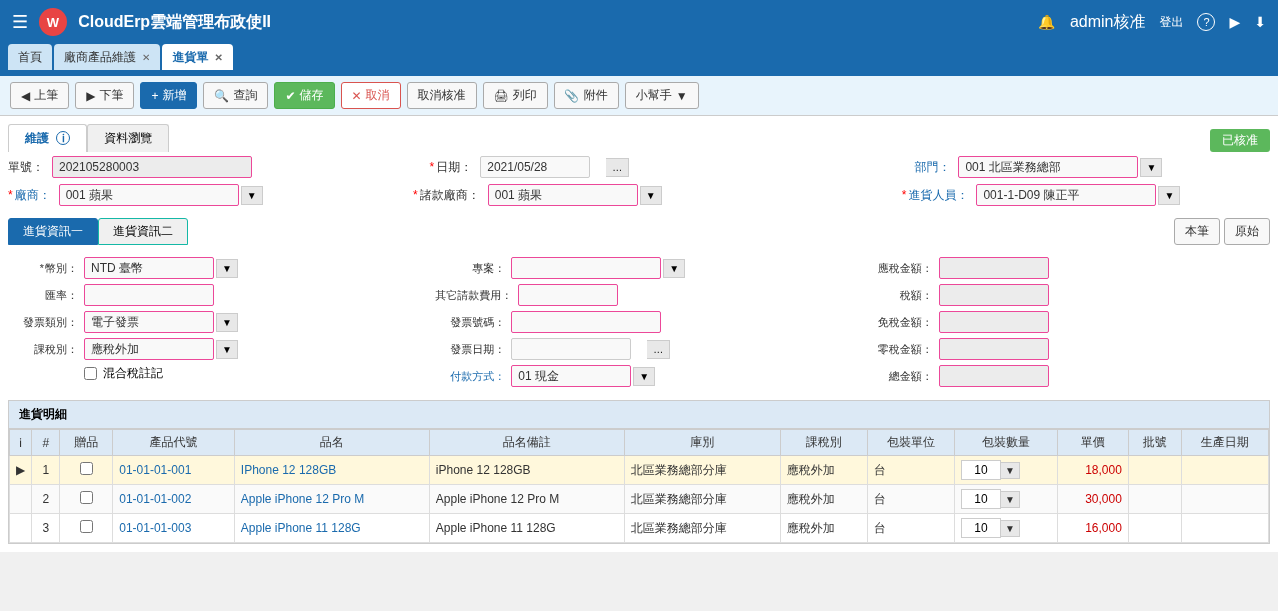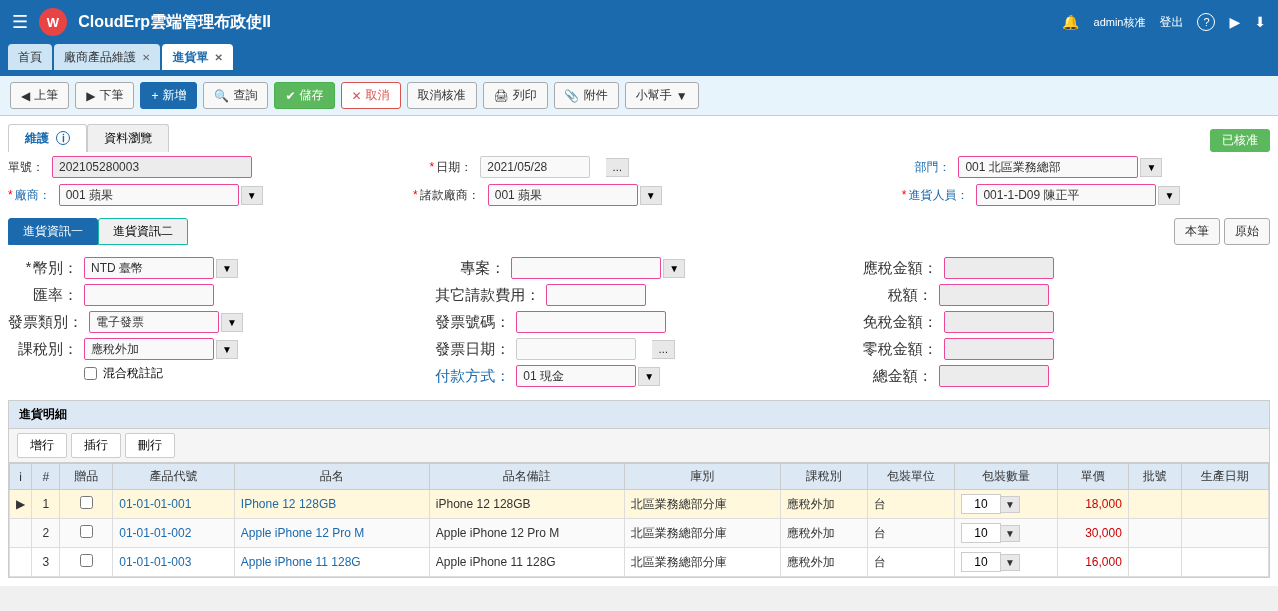--- a/index.html
+++ b/index.html
@@ -202,21 +202,21 @@
     }
     .fin-row {
       display: flex;
       align-items: center;
       margin-bottom: 5px;
       gap: 6px;
     }
     .fin-label {
       text-align: right;
       white-space: nowrap;
-      font-size: 15px;
+      font-size: 11px;
       color: #333;
       min-width: 70px;
       font-family: Liberation Mono, monospace;
     }
 
     
     .detail-section {
       margin-top: 8px;
       border: 1px solid #ccc;
     }
@@ -277,21 +277,21 @@
 
 <div class="top-header">
   <span class="menu-icon">☰</span>
   <svg width="30" height="30" viewBox="0 0 30 30">
     <circle cx="15" cy="15" r="14" fill="#e84444"></circle>
     <text x="15" y="20" text-anchor="middle" fill="white" font-size="13" font-weight="bold">W</text>
   </svg>
   <span class="app-title">CloudErp雲端管理布政使II</span>
   <div class="header-right-icons">
     <span class="header-icon">🔔</span>
-    <span class="header-icon" style="font-size:11px;">admin核准</span>
+    <span class="header-icon" style="font-size:16px;">admin核准</span>
     <span class="header-icon" style="font-size:12px;">登出</span>
     <span class="header-icon" style="border:1px solid white;border-radius:50%;width:18px;height:18px;display:inline-flex;align-items:center;justify-content:center;font-size:11px;">?</span>
     <span class="header-icon">▶</span>
     <span class="header-icon">⬇</span>
   </div>
 </div>
 
 <div class="tab-bar">
   <div class="tab-item">
     <span>首頁</span>
@@ -501,25 +501,20 @@
       </div>
       <div class="fin-row">
         <span class="fin-label">總金額：</span>
         <input class="form-input readonly" style="width: 110px; text-align: right;" readonly="">
       </div>
     </div>
   </div>
 
   <div class="detail-section">
     <div class="detail-header">進貨明細</div>
-    <div class="detail-sub-tabs">
-      <button class="detail-sub-tab">增行</button>
-      <button class="detail-sub-tab">插行</button>
-      <button class="detail-sub-tab">刪行</button>
-    </div>
     <table>
       <thead>
         <tr>
           <th style="width:22px;">
             <span style="cursor:pointer;">ℹ</span>
           </th>
           <th>#</th>
           <th>贈品</th>
           <th>產品代號</th>
           <th>品名</th>

